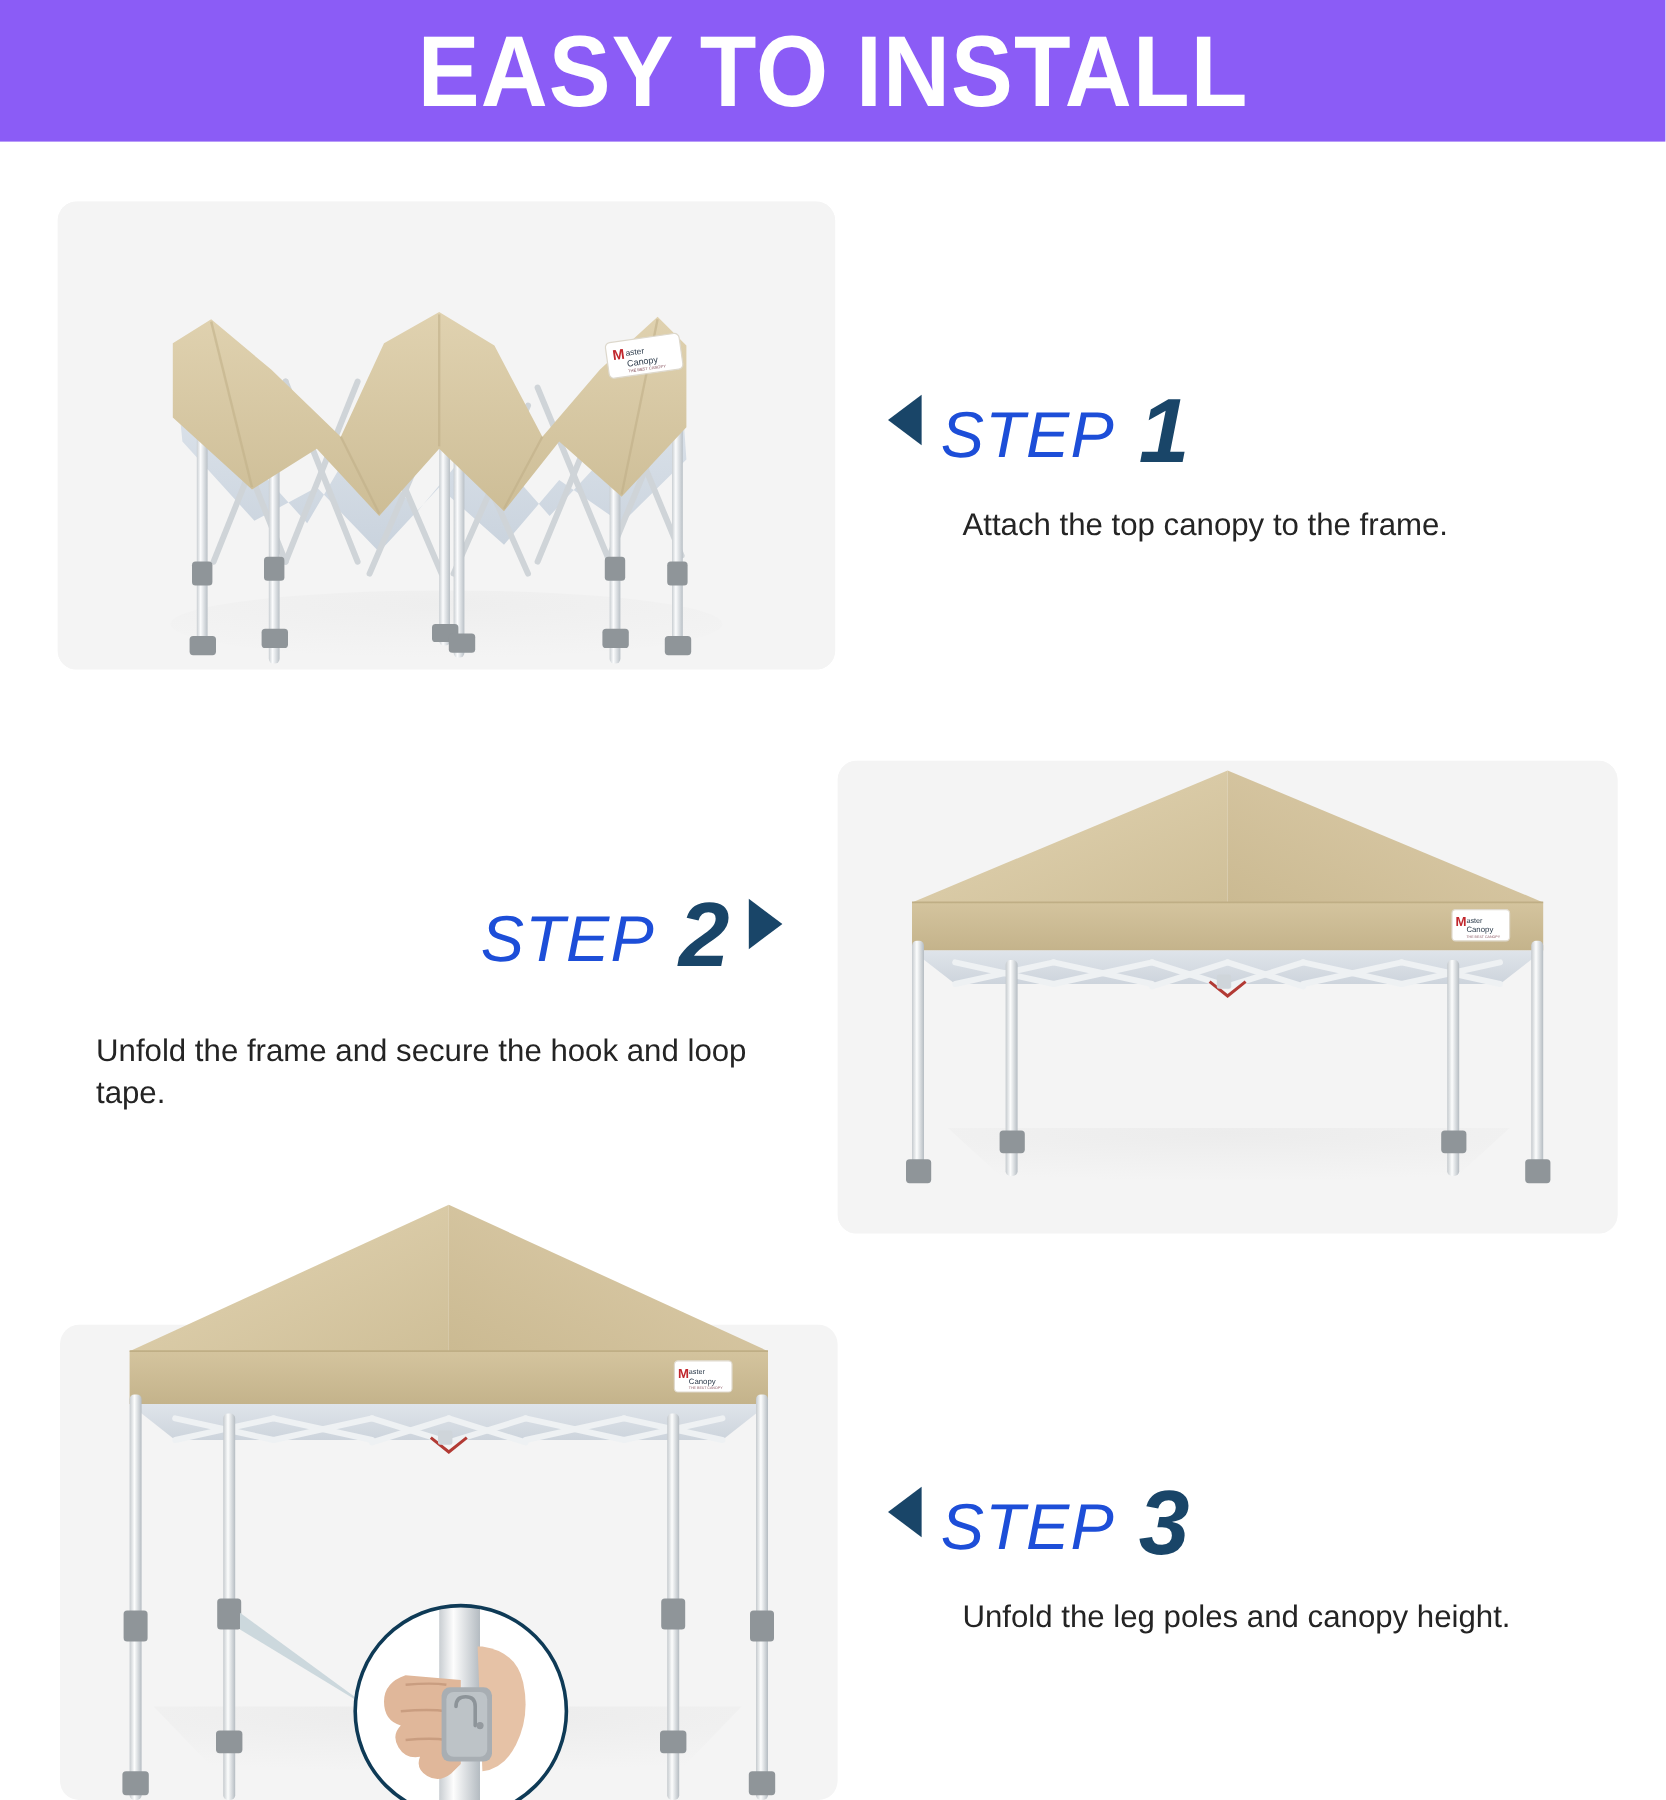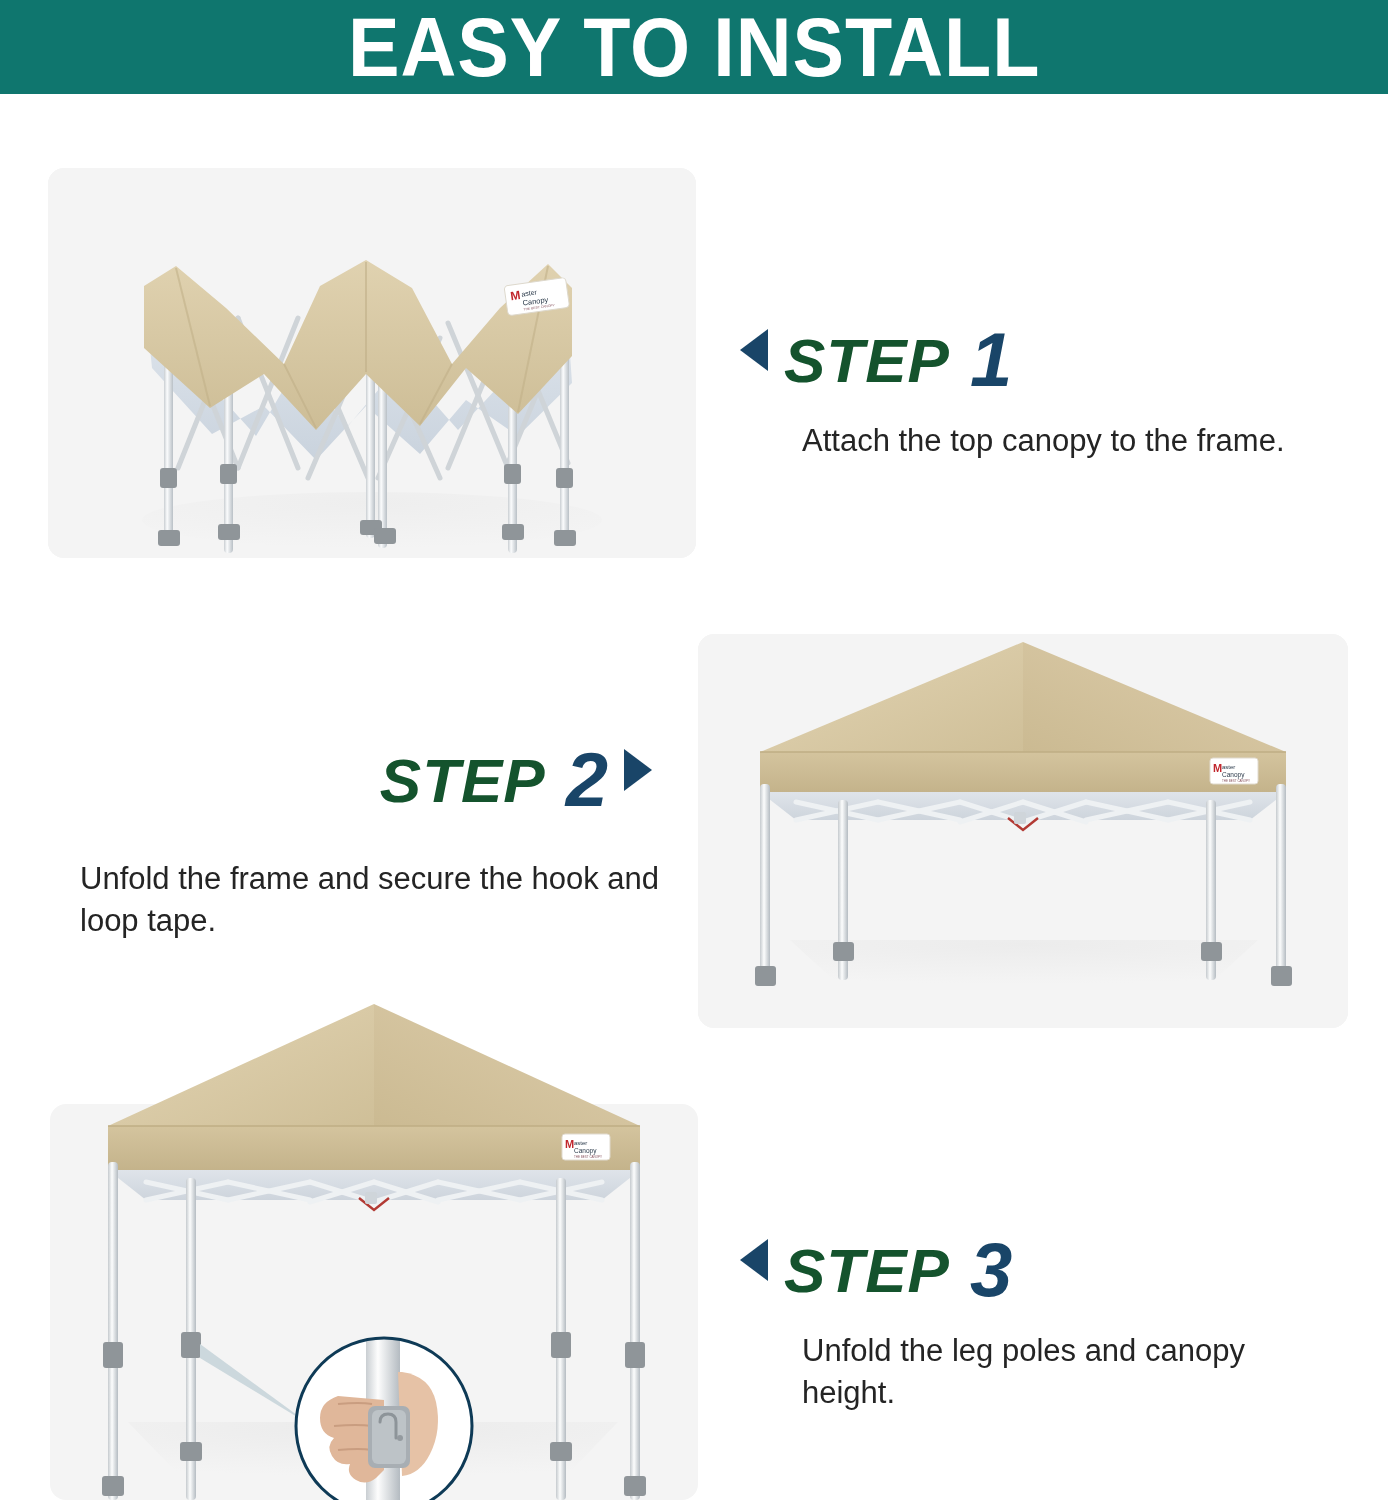--- a/index.html
+++ b/index.html
@@ -13,22 +13,22 @@
     position: relative;
     font-family: "Liberation Sans", sans-serif;
     overflow: hidden;
   }
 
   
   .banner {
     position: absolute;
     left: 0; top: 0;
     width: 1388px;
-    height: 94px;
-    background: #0f766e;
+    height: 118px;
+    background: #8b5cf6;
     display: flex;
     align-items: center;
     justify-content: center;
   }
   .banner-title {
     color: #ffffff;
     font-family: "Liberation Sans", sans-serif;
     font-weight: bold;
     font-size: 84px;
     letter-spacing: 1px;
@@ -86,40 +86,40 @@
     border-bottom: 21px solid transparent;
     align-self: center;
     position: relative;
     top: -6px;
   }
   .arrow-left  { border-right: 28px solid #194568; }
   .arrow-right { border-left: 28px solid #194568; }
 
   .step-word {
     font-family: "Liberation Sans", sans-serif;
-    font-weight: bold;
+    font-weight: normal;
     font-style: italic;
-    font-size: 62px;
+    font-size: 54px;
     letter-spacing: 1px;
-    color: #14532d;
+    color: #1d4ed8;
   }
   .step-num {
     font-family: "Liberation Sans", sans-serif;
     font-weight: bold;
     font-style: italic;
     font-size: 76px;
     color: #194568;
     position: relative;
     top: 4px;
     margin-left: 4px;
   }
   .step-desc {
     margin-top: 26px;
     font-family: "Liberation Sans", sans-serif;
-    font-size: 31px;
+    font-size: 26px;
     line-height: 1.35;
     color: #242424;
   }
   #step-1-block .step-desc { padding-left: 62px; }
   #step-3-block .step-desc { padding-left: 62px; }
   #step-2-block .step-desc { padding-left: 18px; margin-top: 44px; }
 </style>
 </head>
 <body>
 

